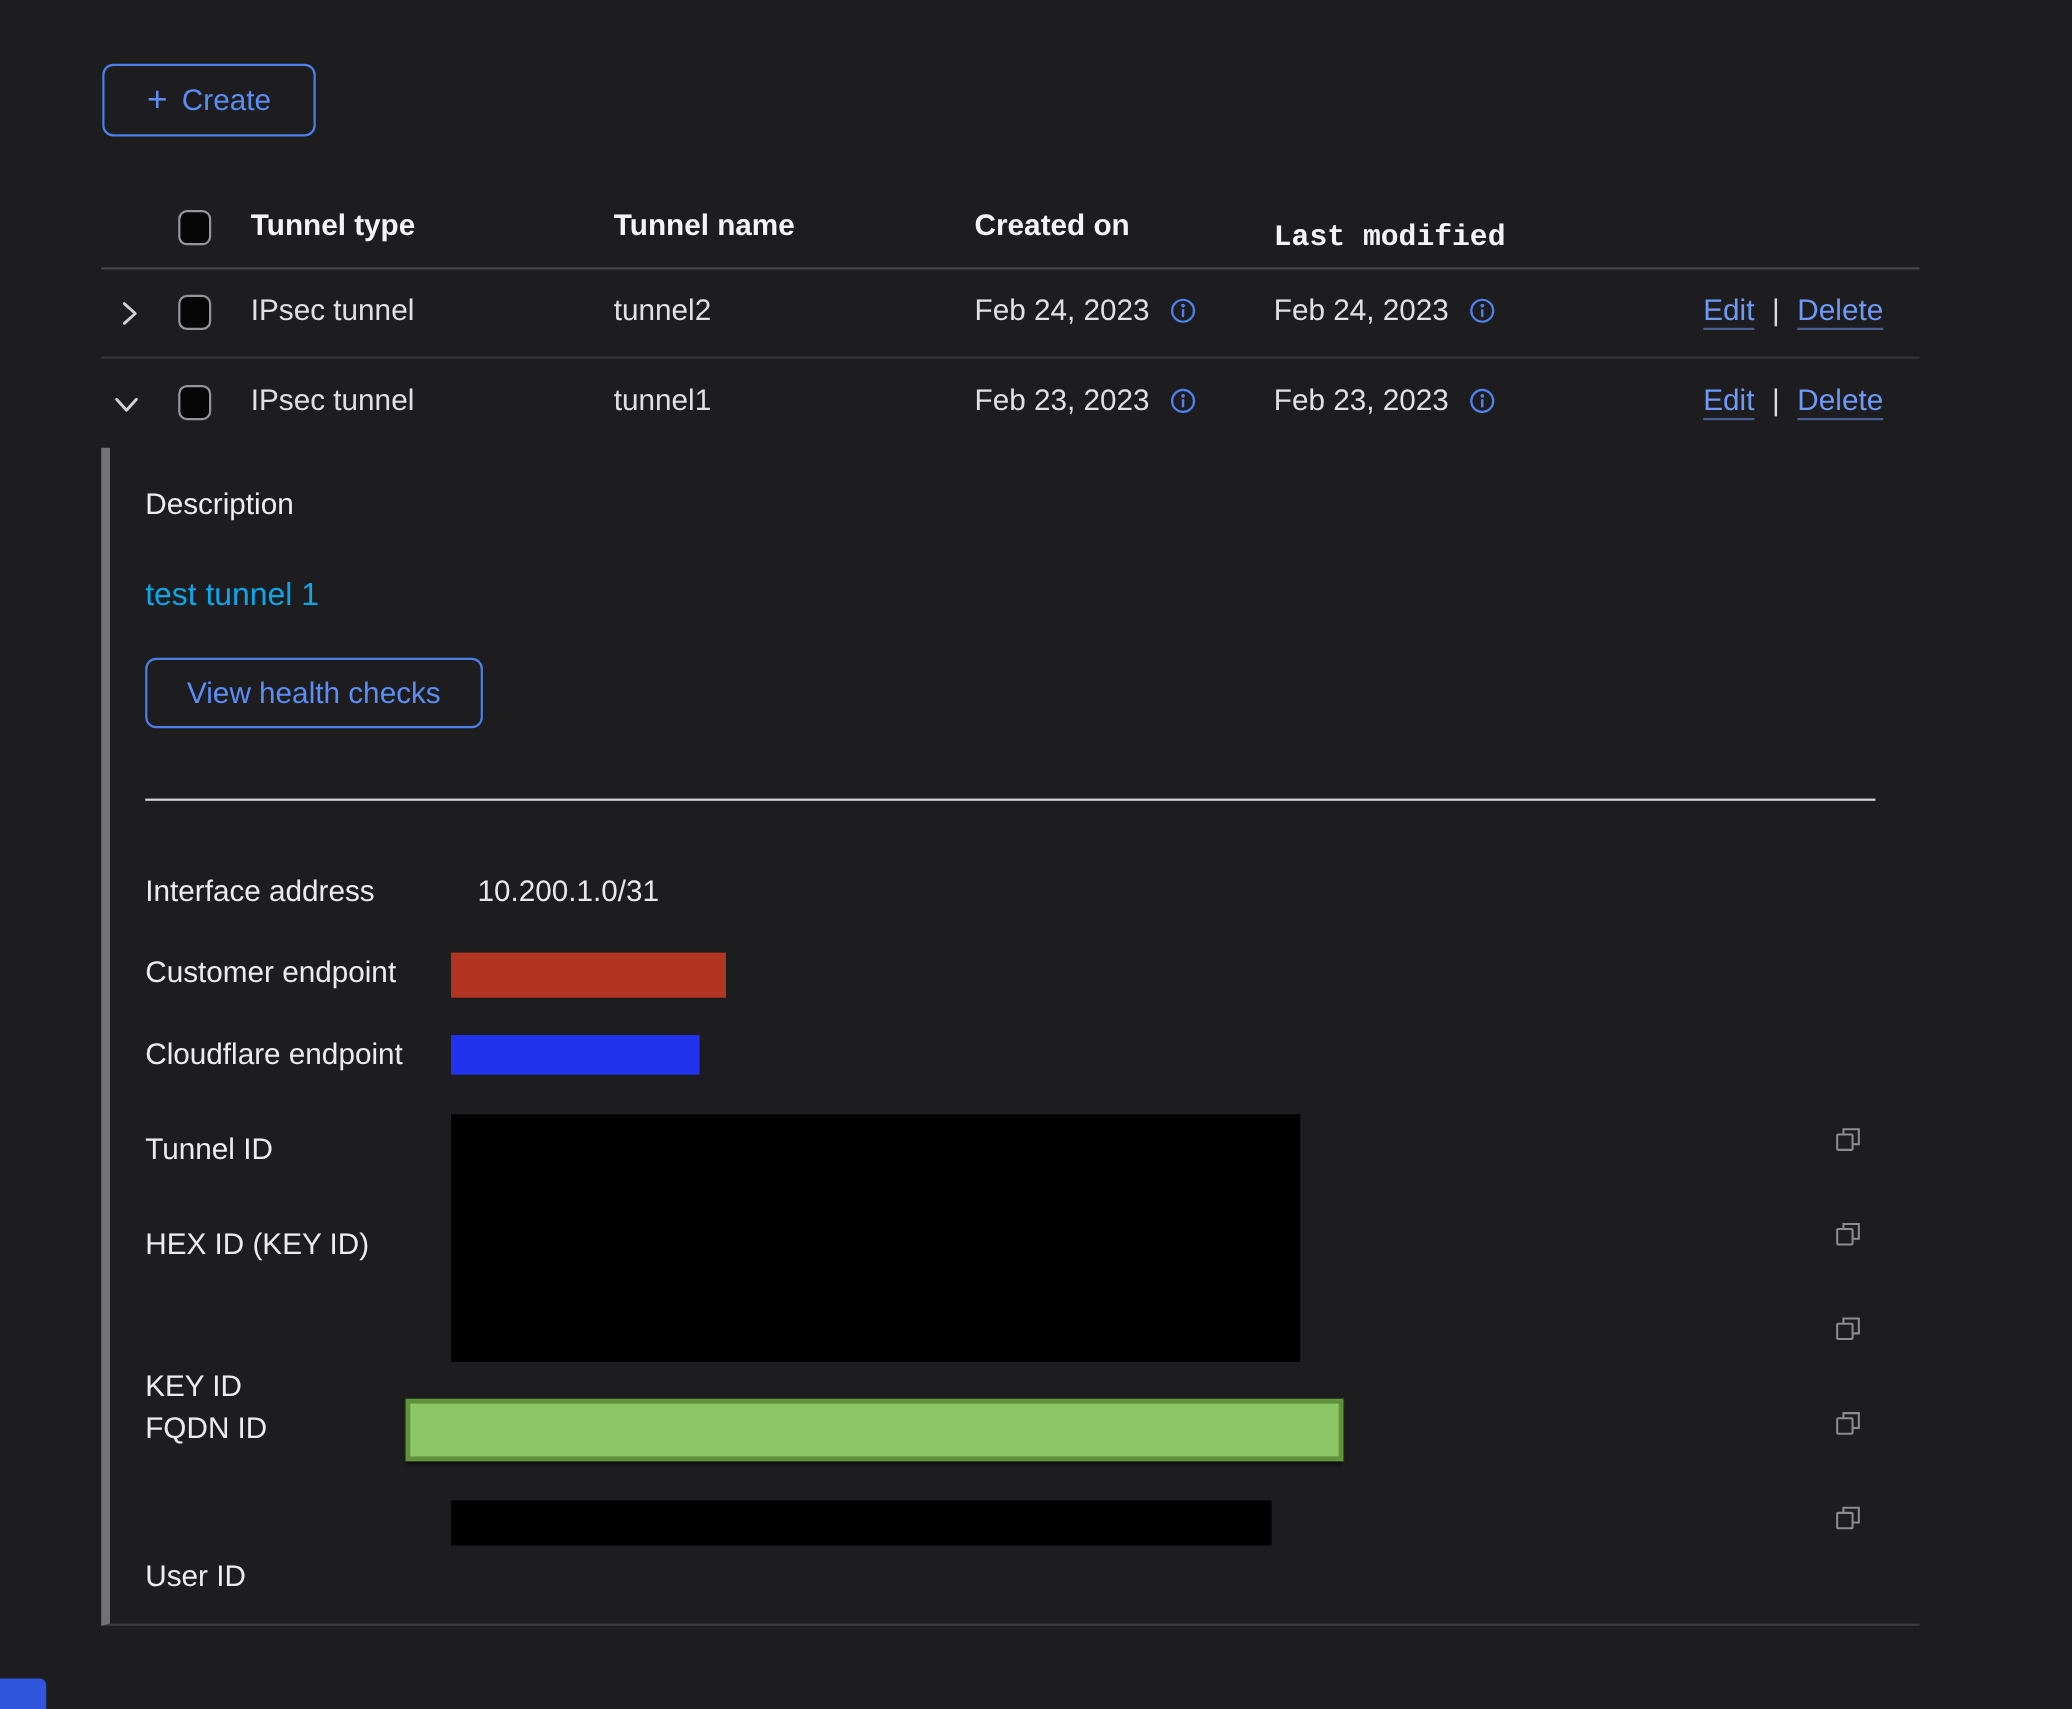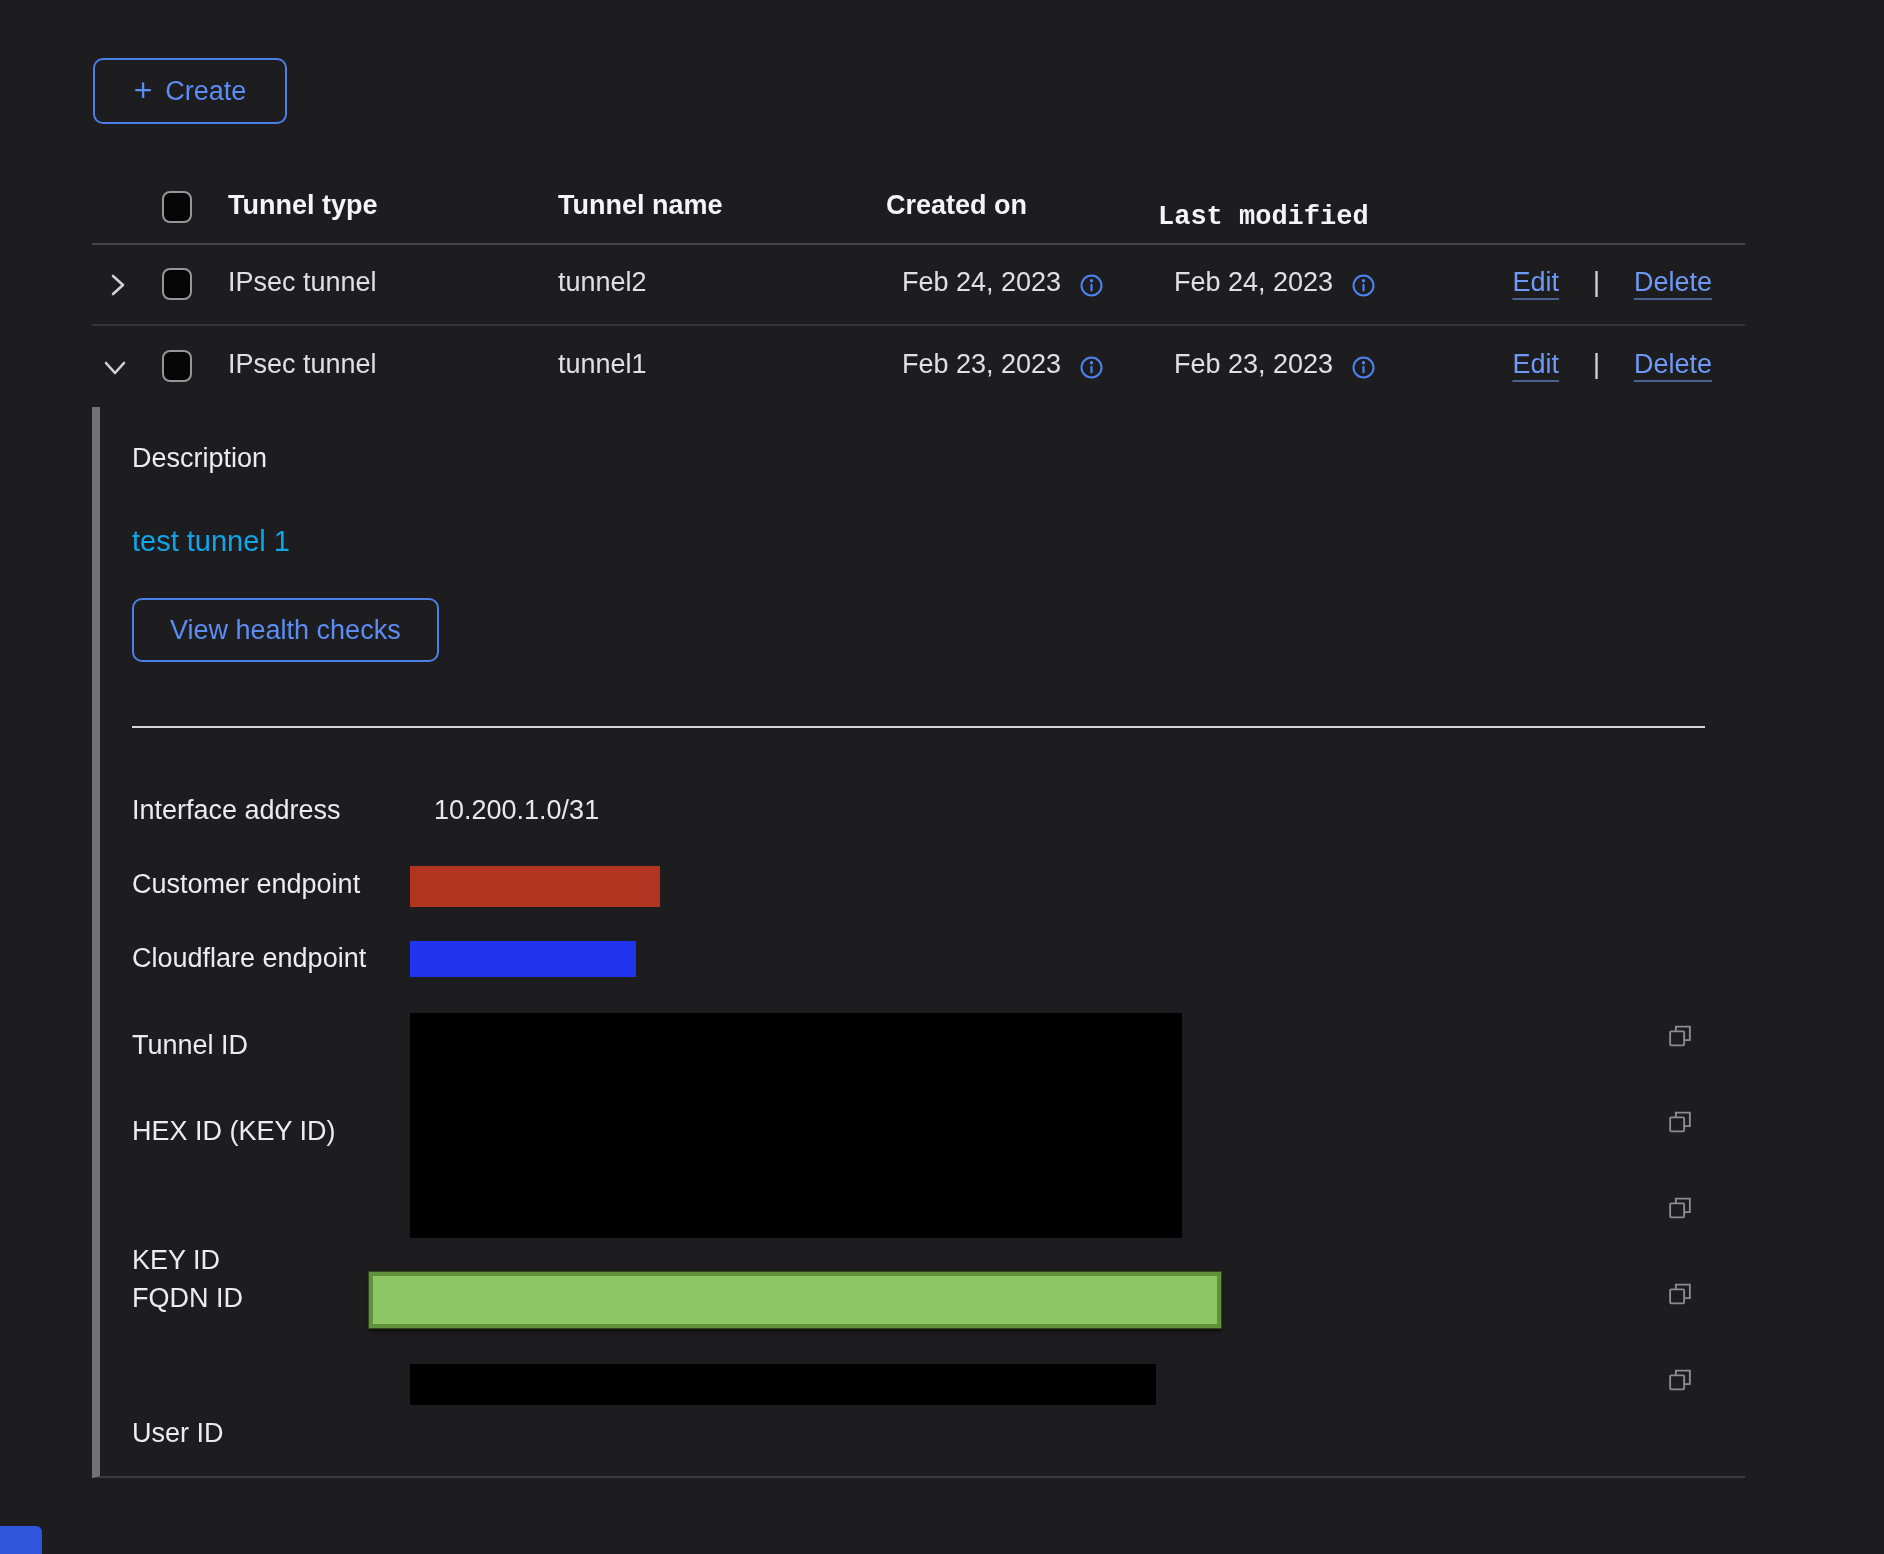--- a/index.html
+++ b/index.html
@@ -29,33 +29,33 @@
     font-family: inherit;
   }
   .create-btn .plus { font-size: 32px; font-weight: 300; line-height: 1; margin-top: -3px; }
 
   
   .table { position: absolute; left: 92px; top: 170px; width: 1653px; }
   .hline { position: absolute; left: 0; width: 1653px; height: 2px; background: #45454a; }
   .hline.row-div { background: #333338; }
   .th { position: absolute; font-size: 27px; font-weight: 700; color: #f4f4f6; white-space: nowrap; }
   .td { position: absolute; font-size: 27px; color: #e0e0e2; white-space: nowrap; }
-  .date-cell { display: inline-flex; align-items: flex-end; gap: 18px; margin-left: 16px; }
+  .date-cell { display: inline-flex; align-items: center; gap: 18px; }
 
   .checkbox {
     position: absolute;
     width: 30px; height: 32px;
     border: 2.5px solid #96969a;
     border-radius: 8px;
     background: #060607;
     cursor: pointer;
   }
   .chev { position: absolute; width: 30px; height: 30px; cursor: pointer; }
 
-  .actions { position: absolute; display: flex; align-items: center; gap: 34px; font-size: 27px; }
+  .actions { position: absolute; display: flex; align-items: center; gap: 16px; font-size: 27px; }
   .link {
     color: #6f99f6;
     text-decoration: underline;
     text-underline-offset: 7px;
     text-decoration-thickness: 2px;
     text-decoration-color: rgba(111, 153, 246, 0.55);
     cursor: pointer;
   }
   .pipe { color: #d8d8da; }
 

